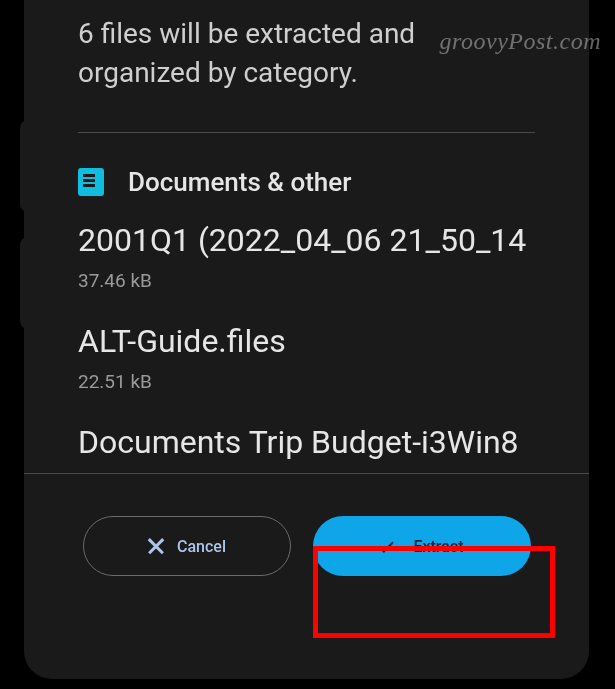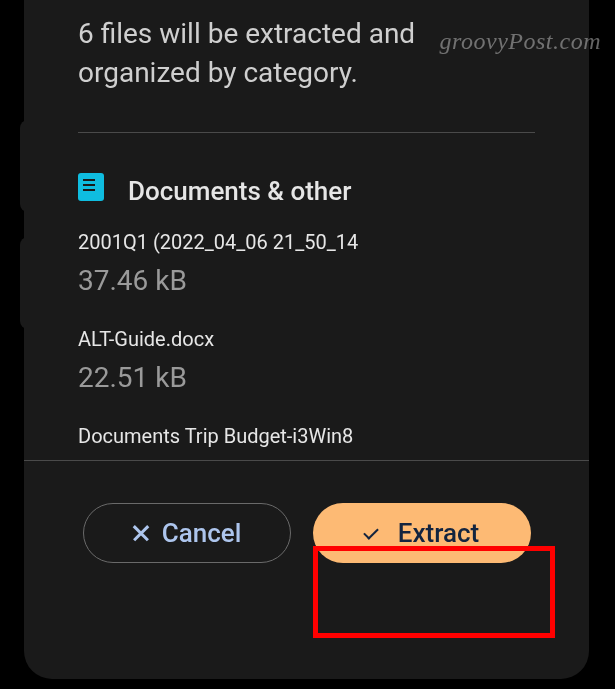--- a/index.html
+++ b/index.html
@@ -67,72 +67,71 @@
       top: 6px;
       width: 12px;
       height: 2.5px;
       background: #1a1a1a;
       box-shadow: 0 5px 0 #1a1a1a, 0 10px 0 #1a1a1a;
     }
     .category-title {
       color: #e6e6e6;
       font-size: 26px;
       font-weight: 500;
-      margin-top: 9px;
     }
     .file-list {
       padding: 0 54px;
     }
     .file-item {
       margin-bottom: 30px;
     }
     .file-name {
       color: #e6e6e6;
-      font-size: 20px;
+      font-size: 32px;
       margin-bottom: 10px;
       white-space: nowrap;
       overflow: hidden;
     }
     .file-size {
       color: #9a9a9a;
-      font-size: 28px;
+      font-size: 19px;
     }
     .bottom-divider {
       height: 1px;
       background: #4a4a4a;
       margin: 0;
     }
     .button-row {
       display: flex;
       justify-content: center;
       align-items: center;
       gap: 22px;
       padding: 42px 38px 34px 38px;
     }
     .btn {
       display: flex;
       align-items: center;
       justify-content: center;
       gap: 12px;
       height: 60px;
       border-radius: 30px;
-      font-size: 26px;
+      font-size: 16px;
       font-weight: 500;
       cursor: pointer;
       border: none;
       font-family: inherit;
     }
     .btn-cancel {
       background: transparent;
       color: #adc5ed;
       border: 1.5px solid #6a6a6a;
       width: 208px;
     }
     .btn-extract {
-      background: #fdba74;
+      background: #0ea5e9;
       color: #13243f;
       width: 218px;
     }
     .x-icon {
       width: 18px;
       height: 18px;
       position: relative;
     }
     .x-icon::before,
     .x-icon::after {
@@ -195,21 +194,21 @@
     <div class="doc-icon"></div>
     <div class="category-title">Documents &amp; other</div>
   </div>
 
   <div class="file-list">
     <div class="file-item">
       <div class="file-name">2001Q1 (2022_04_06 21_50_14</div>
       <div class="file-size">37.46 kB</div>
     </div>
     <div class="file-item">
-      <div class="file-name">ALT-Guide.docx</div>
+      <div class="file-name">ALT-Guide.files</div>
       <div class="file-size">22.51 kB</div>
     </div>
     <div class="file-item" style="margin-bottom:12px;">
       <div class="file-name">Documents Trip Budget-i3Win8</div>
     </div>
   </div>
 
   <div class="bottom-divider"></div>
 
   <div class="button-row">

